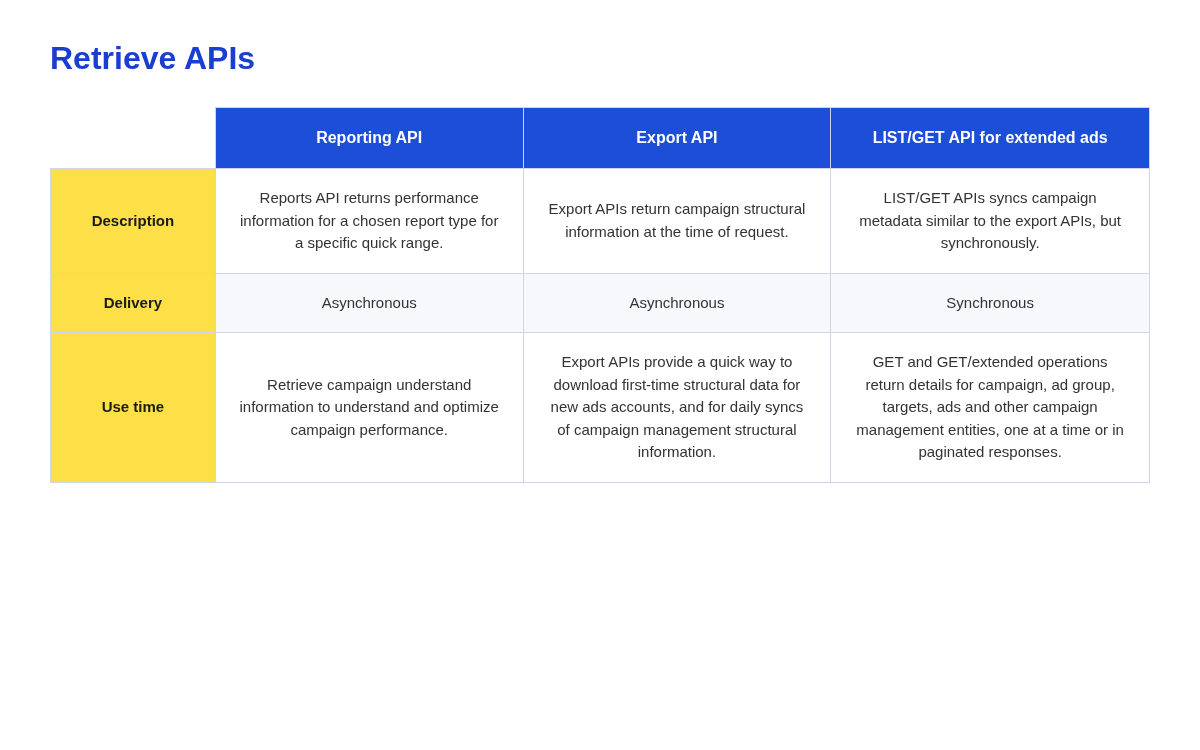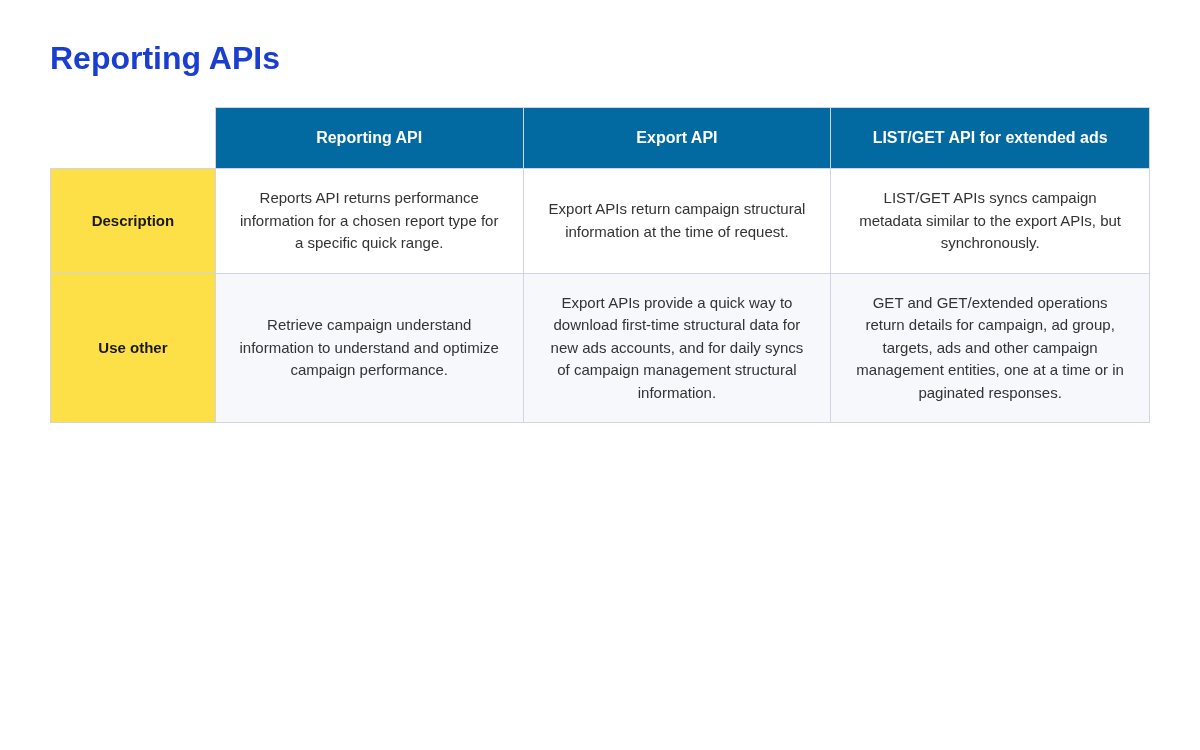--- a/index.html
+++ b/index.html
@@ -33,21 +33,21 @@
     .comparison-table td {
       border: 1px solid #d0d4e8;
       padding: 18px 20px;
       vertical-align: middle;
       text-align: center;
       line-height: 1.5;
       font-size: 15px;
     }
 
     .comparison-table thead th {
-      background-color: #0369a1;
+      background-color: #1d4ed8;
       color: #ffffff;
       font-weight: 700;
       font-size: 16px;
     }
 
     .comparison-table thead th:first-child {
       background-color: transparent;
       border: none;
     }
 
@@ -79,21 +79,21 @@
     .col-export {
       width: 28%;
     }
     .col-listget {
       width: 29%;
     }
   </style>
 </head>
 <body>
 
-<h1 class="page-title">Reporting APIs</h1>
+<h1 class="page-title">Retrieve APIs</h1>
 
 <table class="comparison-table">
   <colgroup>
     <col class="col-label">
     <col class="col-reporting">
     <col class="col-export">
     <col class="col-listget">
   </colgroup>
   <thead>
     <tr>
@@ -104,19 +104,25 @@
     </tr>
   </thead>
   <tbody>
     <tr>
       <td>Description</td>
       <td>Reports API returns performance information for a chosen report type for a specific quick range.</td>
       <td>Export APIs return campaign structural information at the time of request.</td>
       <td>LIST/GET APIs syncs campaign metadata similar to the export APIs, but synchronously.</td>
     </tr>
     <tr>
-      <td>Use other</td>
+      <td>Delivery</td>
+      <td>Asynchronous</td>
+      <td>Asynchronous</td>
+      <td>Synchronous</td>
+    </tr>
+    <tr>
+      <td>Use time</td>
       <td>Retrieve campaign understand information to understand and optimize campaign performance.</td>
       <td>Export APIs provide a quick way to download first-time structural data for new ads accounts, and for daily syncs of campaign management structural information.</td>
       <td>GET and GET/extended operations return details for campaign, ad group, targets, ads and other campaign management entities, one at a time or in paginated responses.</td>
     </tr>
   </tbody>
 </table>
 
 </body></html>

